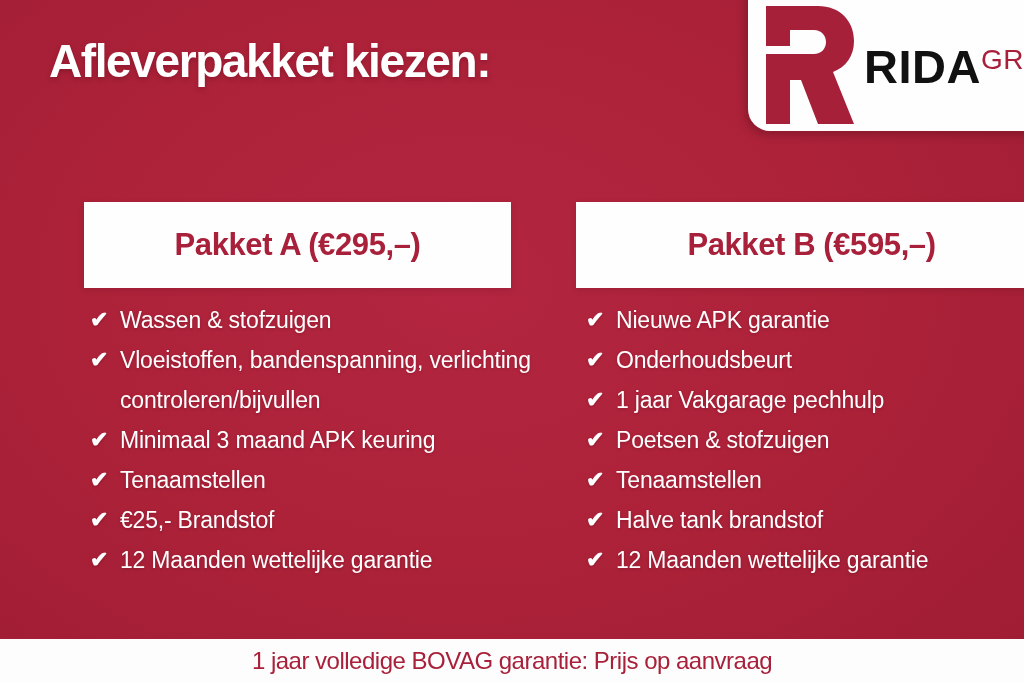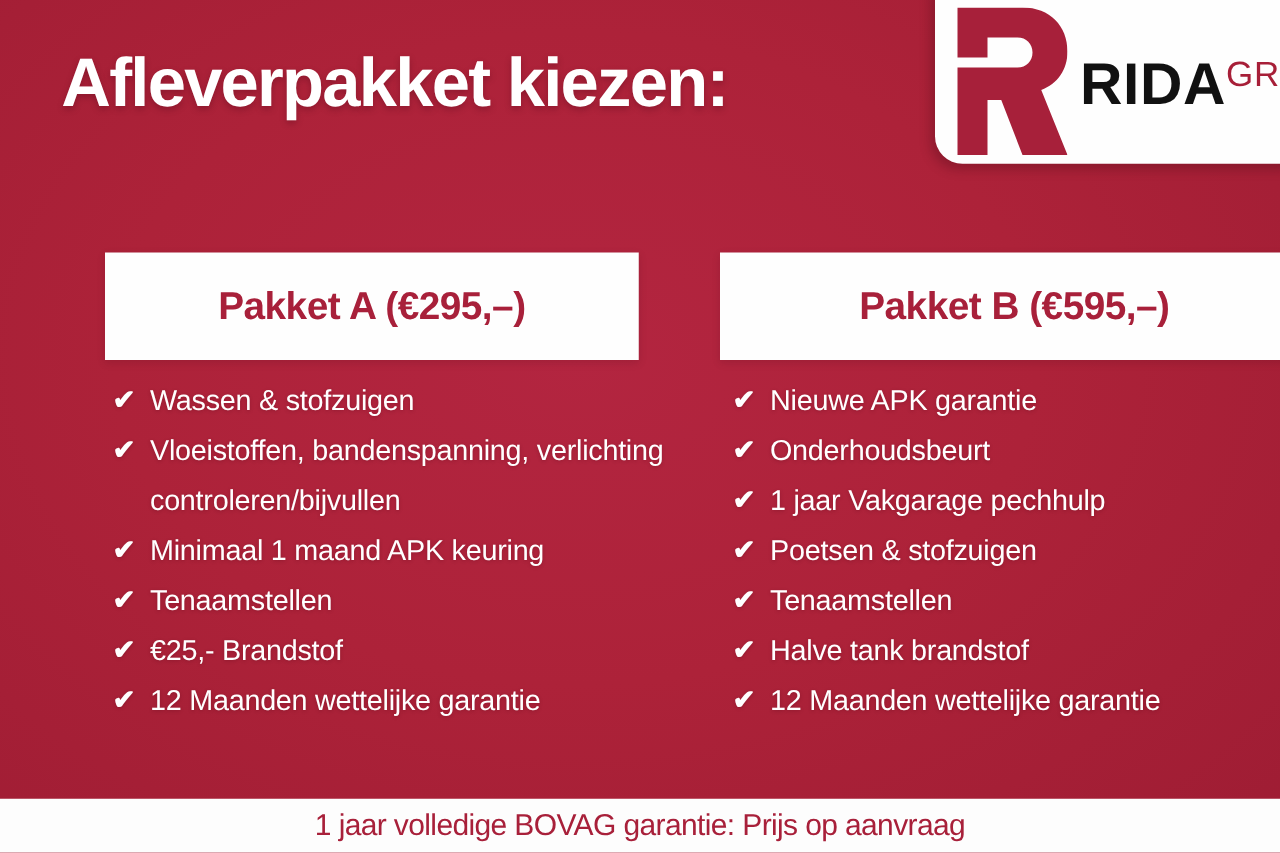--- a/index.html
+++ b/index.html
@@ -64,21 +64,21 @@
     letter-spacing: 0.5px;
     text-align: right;
     margin-top: 2px;
   }
 
   
   .poster-title {
     position: absolute;
     left: 49px;
     top: 34px;
-    font-size: 55px;
+    font-size: 46px;
     font-weight: bold;
     color: #ffffff;
     letter-spacing: -1.4px;
     text-shadow: 0 2px 5px rgba(80, 10, 25, 0.35);
     white-space: nowrap;
   }
 
   
   .columns {
     position: absolute;
@@ -189,21 +189,21 @@
         <li class="feature-item">
           <span class="check-icon">✔</span>
           <span class="feature-text">Wassen &amp; stofzuigen</span>
         </li>
         <li class="feature-item">
           <span class="check-icon">✔</span>
           <span class="feature-text">Vloeistoffen, bandenspanning, verlichting controleren/bijvullen</span>
         </li>
         <li class="feature-item">
           <span class="check-icon">✔</span>
-          <span class="feature-text">Minimaal 1 maand APK keuring</span>
+          <span class="feature-text">Minimaal 3 maand APK keuring</span>
         </li>
         <li class="feature-item">
           <span class="check-icon">✔</span>
           <span class="feature-text">Tenaamstellen</span>
         </li>
         <li class="feature-item">
           <span class="check-icon">✔</span>
           <span class="feature-text">€25,- Brandstof</span>
         </li>
         <li class="feature-item">

